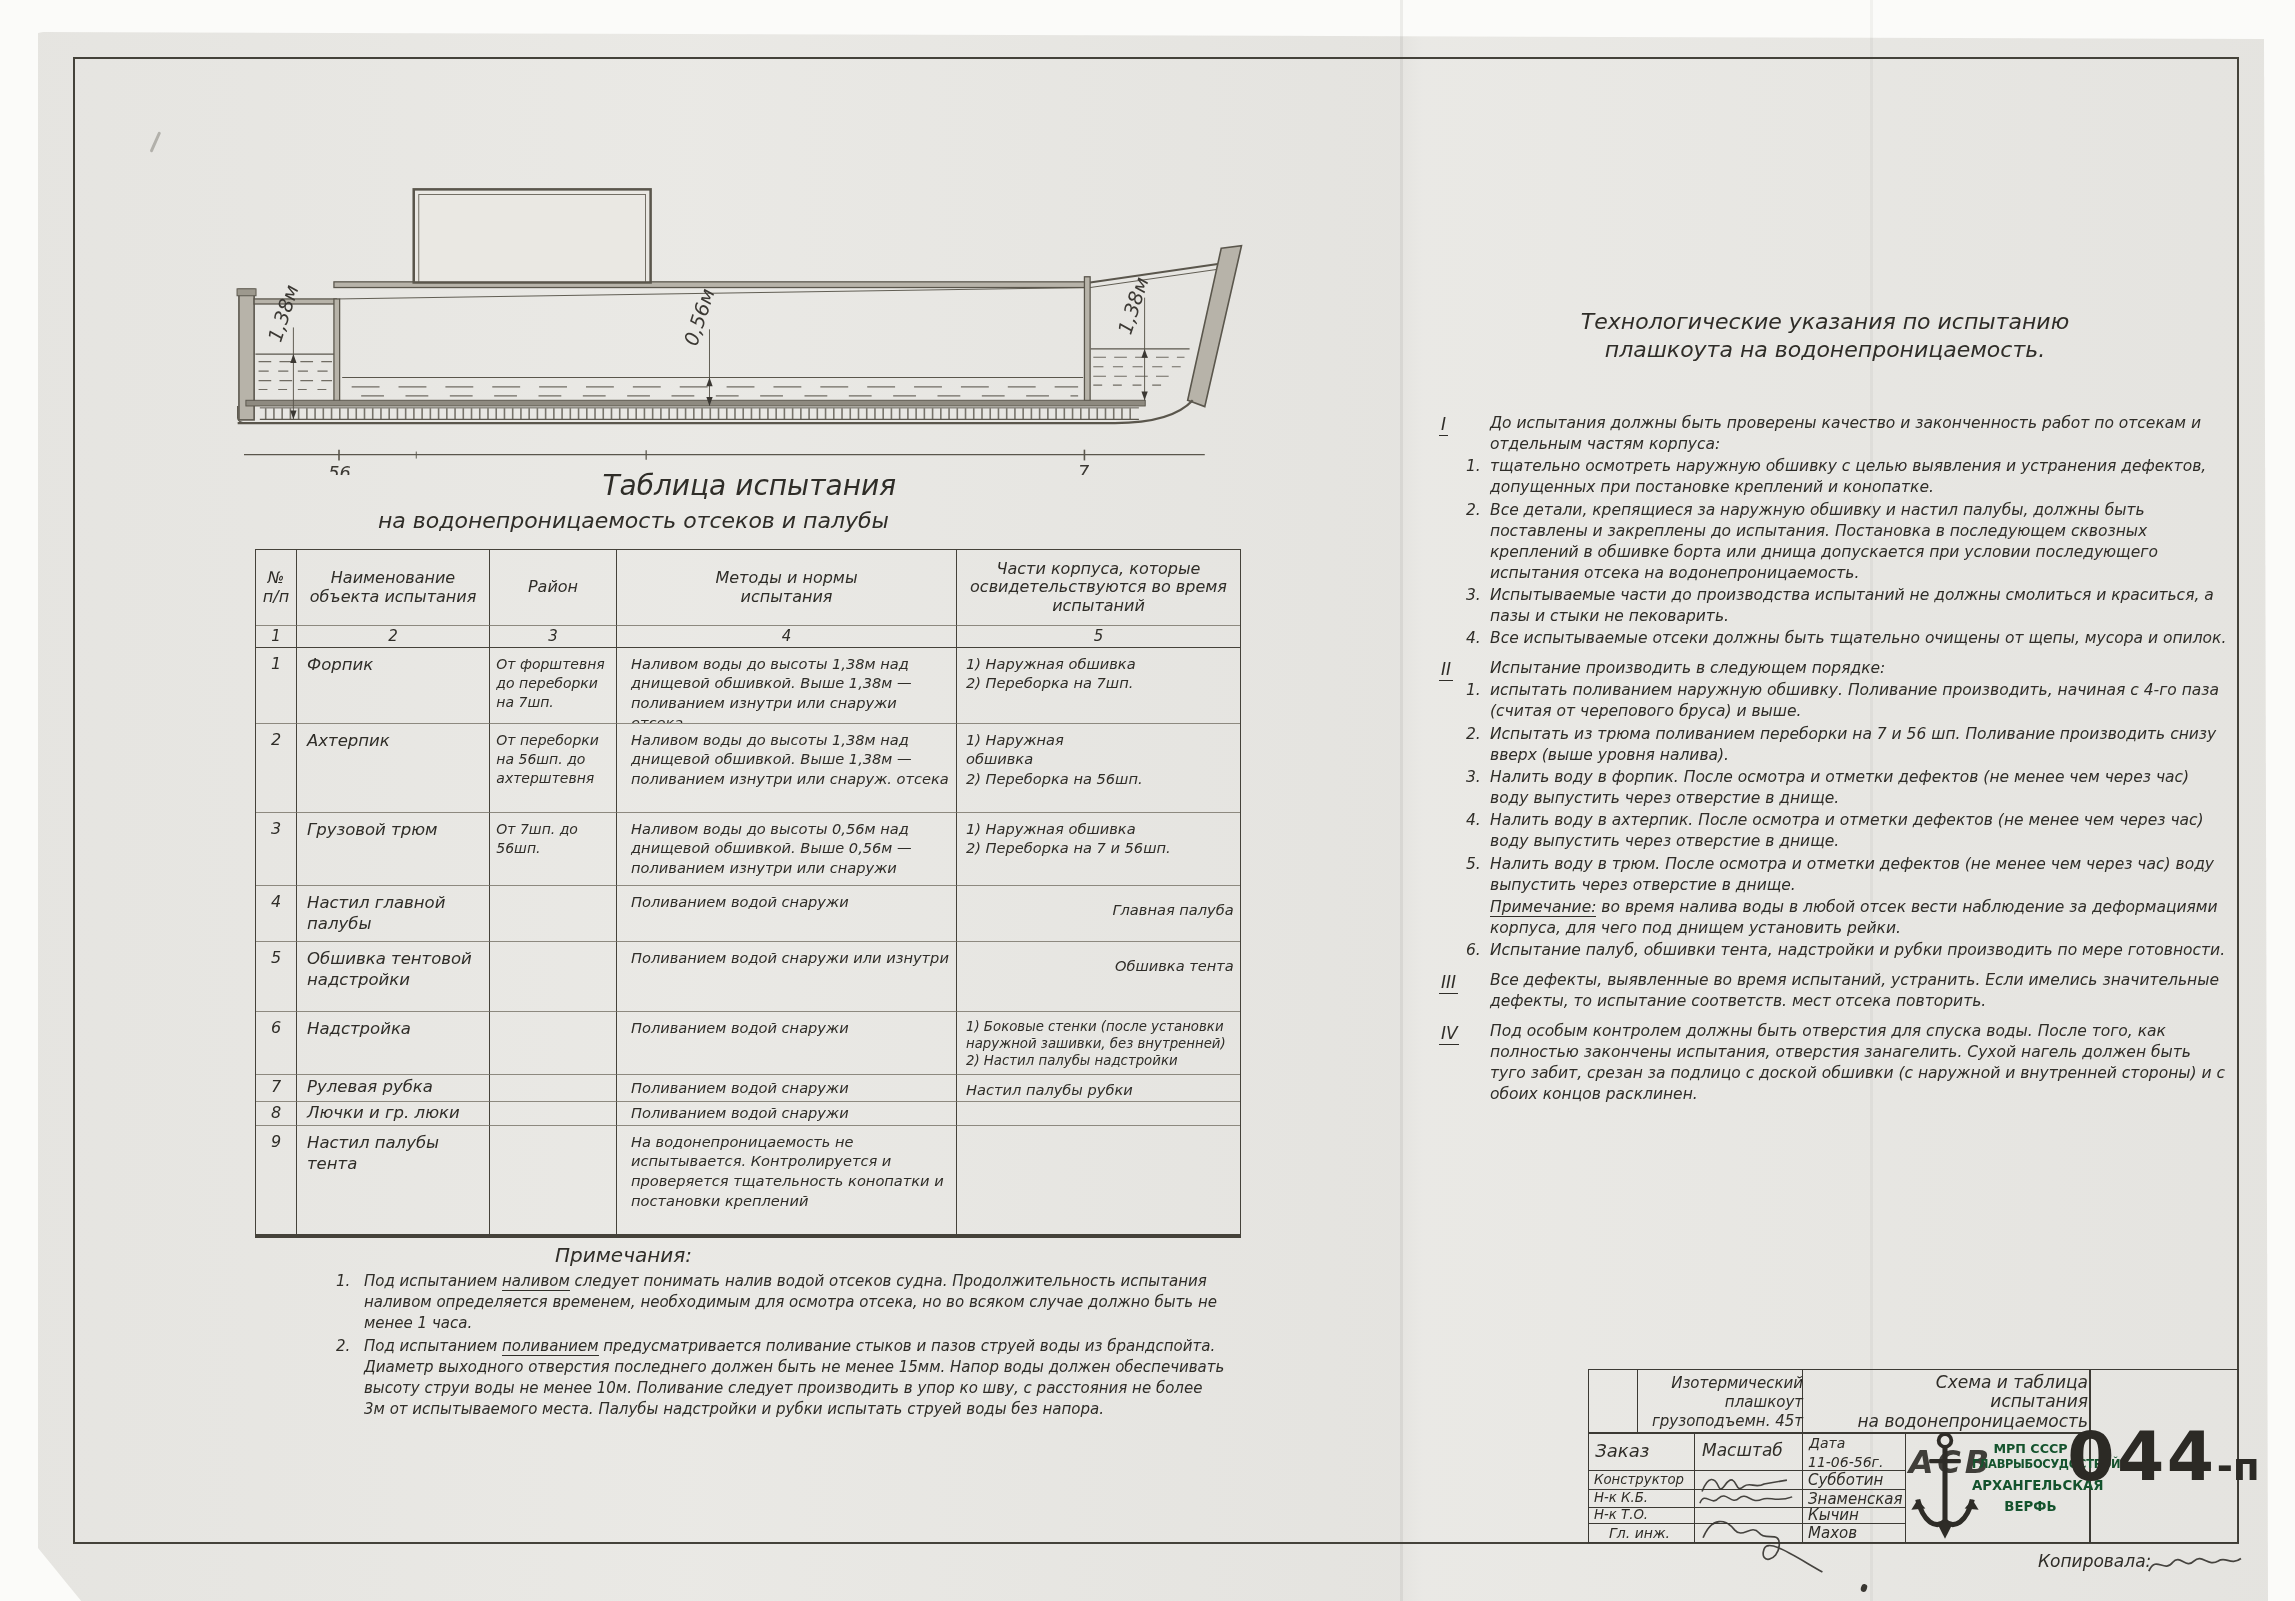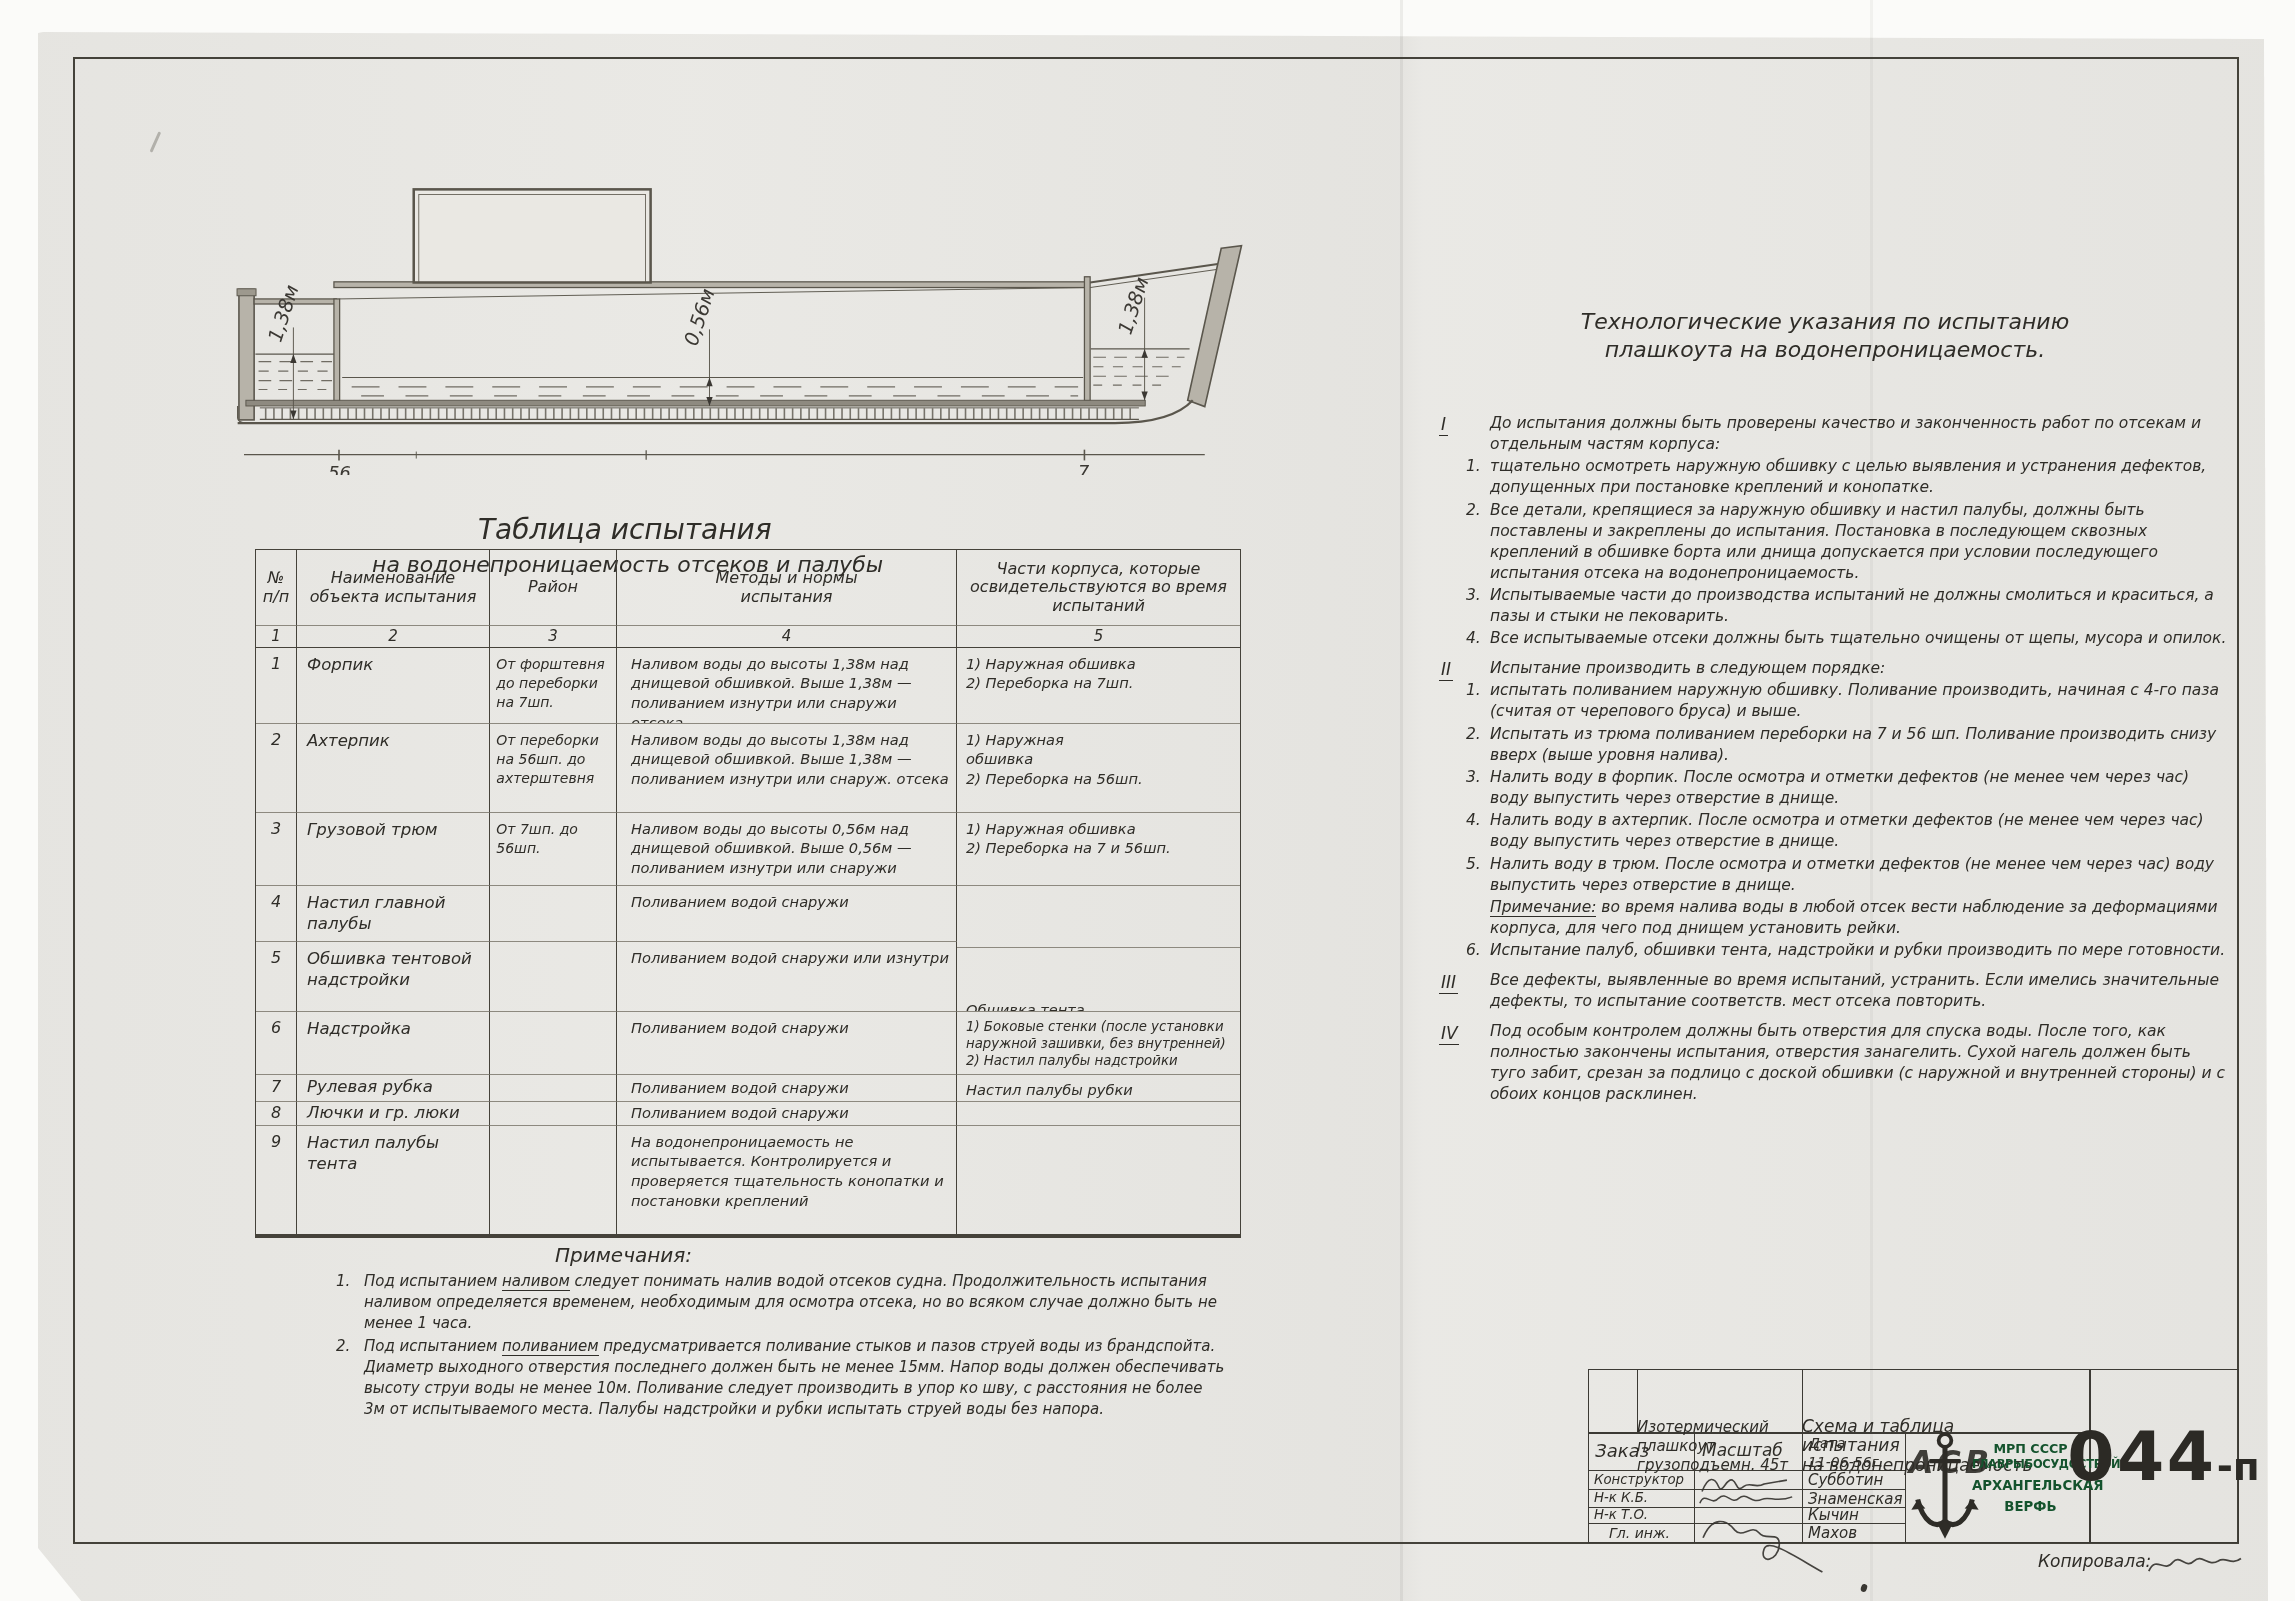--- a/index.html
+++ b/index.html
@@ -8,21 +8,21 @@
   .paper{position:absolute;inset:0;background:#e9e8e4;
          clip-path:polygon(43px 32px,2264px 39px,2268px 1602px,82px 1602px,38px 1548px,38px 33px);}
   .paper:before{content:"";position:absolute;inset:0;
       background:linear-gradient(90deg,rgba(0,0,0,0.015) 0%,rgba(255,255,255,0.03) 30%,rgba(0,0,0,0.02) 61%,rgba(255,255,255,0.04) 62%,rgba(0,0,0,0.018) 100%);}
   .crease{position:absolute;top:0;bottom:0;width:2.5px;background:rgba(110,108,98,0.10);}
   .frame{position:absolute;left:73px;top:57px;width:2162px;height:1483px;
          border:2.5px solid #44423a;}
   .hw{font-style:italic;}
   .pre{white-space:pre-line;}
   .abs{position:absolute;}
-  .ctr{text-align:left;margin-top:44px;}
+  .ctr{text-align:right;}
   
   .ttable{position:absolute;left:255px;top:549px;display:grid;
           grid-template-columns:41px 193px 127px 340px 283px;
           grid-template-rows:76px 21.5px 76px 89px 73px 56px 70px 63px 27px 24px 108px;
           border:1.9px solid #45423a;border-bottom-width:4.4px;background:transparent;}
   .tc{border-right:1.3px solid #45423a;border-bottom:0.6px solid #8d897f;
       font-style:italic;overflow:hidden;padding:3.8px 6.3px;box-sizing:border-box;}
   .tc.last{border-right:none;}
   .th{font-size:16px;line-height:18.4px;display:flex;align-items:center;justify-content:center;text-align:center;}
   .tnumrow{font-size:15px;display:flex;align-items:center;justify-content:center;border-bottom:1.9px solid #45423a;padding:0;}

